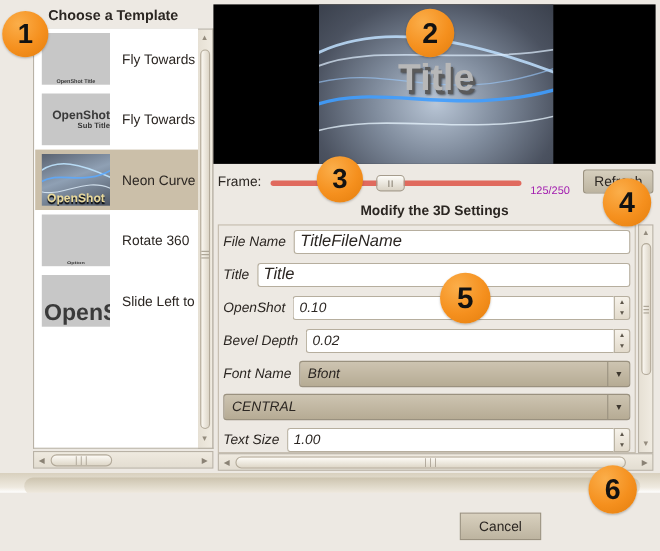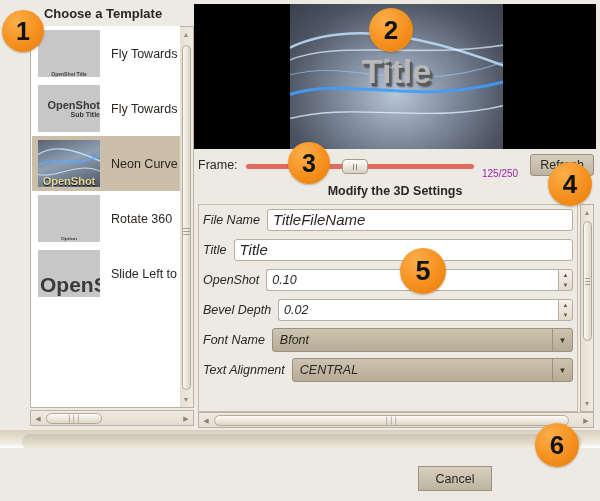--- a/index.html
+++ b/index.html
@@ -422,27 +422,36 @@
 
         <div class="frow">
           <div class="flabel">Font Name</div>
           <div class="fcombo">
             <span class="cval">Bfont</span>
             <span class="carrow">▼</span>
           </div>
         </div>
 
         <div class="frow">
-          <div class="flabel">Text Alignment</div>
           <div class="fcombo">
             <span class="cval">CENTRAL</span>
             <span class="carrow">▼</span>
           </div>
         </div>
 
+        <div class="frow">
+          <div class="flabel">Text Size</div>
+          <div class="fspin">
+            <div class="val">1.00</div>
+            <div class="btns">
+              <span>▲</span>
+              <span>▼</span>
+            </div>
+          </div>
+        </div>
 
       </div>
 
       <div class="vscroll-right">
         <div class="arr up">▲</div>
         <div class="thumbbar">
             <i></i>
             <i></i>
             <i></i>
           </div>

